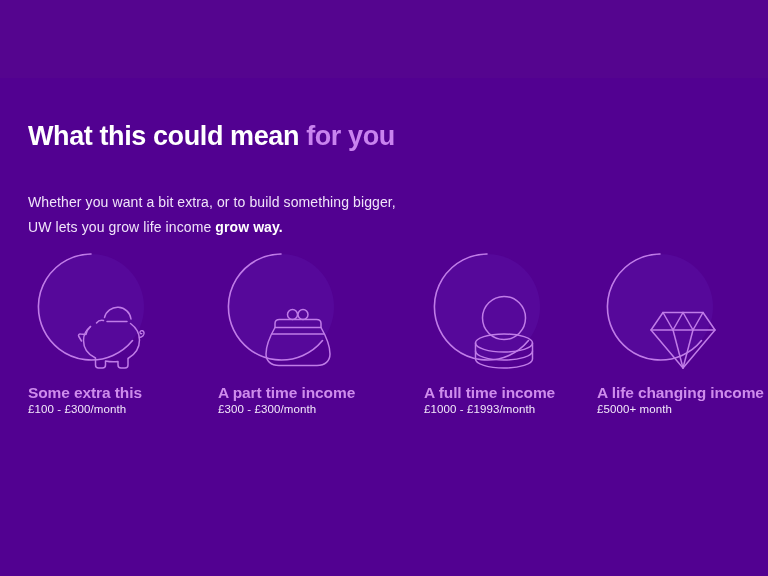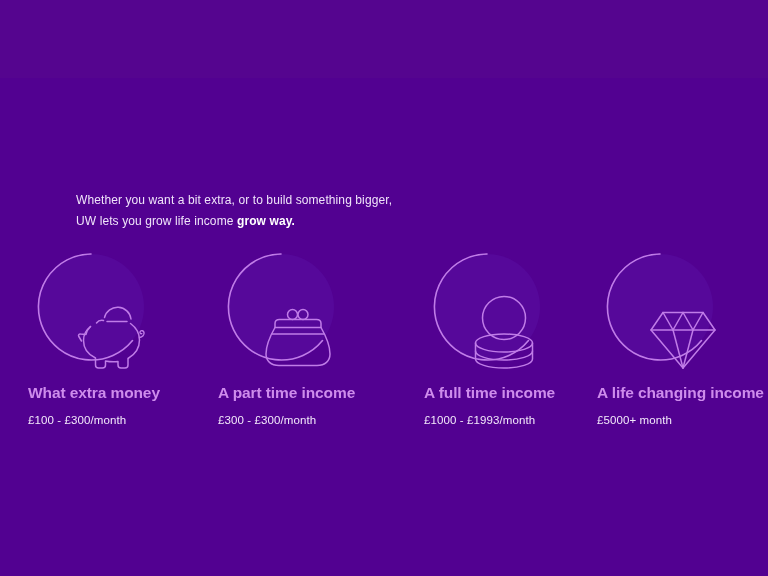--- a/index.html
+++ b/index.html
@@ -51,26 +51,25 @@
     line-height: 1.1;
   }
   .headline .accent {
     color: #c983ef;
   }
 
   .subtitle {
     position: absolute;
     left: 28px;
     top: 190px;
-    font-size: 12px;
+    font-size: 14px;
     line-height: 1.75;
     color: #f0e4fa;
     letter-spacing: 0.1px;
     white-space: nowrap;
-    margin-left: 48px;
   }
   .subtitle b {
     color: #ffffff;
     font-weight: 700;
   }
 
   .cards {
     position: absolute;
     left: 0;
     top: 252px;
@@ -104,37 +103,37 @@
     margin-top: 10px;
     font-size: 15.5px;
     font-weight: 700;
     line-height: 1.2;
     letter-spacing: -0.1px;
     color: #ce8cec;
     width: 170px;
   }
 
   .card-price {
-    margin-top: 11px;
     font-size: 11.5px;
     font-weight: 400;
     letter-spacing: 0.1px;
     color: #f3e9fb;
     white-space: nowrap;
   }
 </style>
 </head>
 <body>
 
 <div class="slide">
 
   <div class="top-band"></div>
 
   <div class="content">
 
+    <div class="headline"><span>What this could mean </span><span class="accent">for you</span></div>
 
     <div class="subtitle">
       <div>Whether you want a bit extra, or to build something bigger,</div>
       <div><span>UW lets you grow life income </span><b>grow way.</b></div>
     </div>
 
     <div class="cards">
 
       <div class="card card-1">
         <div class="icon-wrap">
@@ -148,21 +147,21 @@
 
             <path d="M62.5 74.5 C60 77 58.5 79.5 58 82.5 L52.5 82 C51 81.8 50 83.2 50.8 84.5 L53.5 89" stroke="#c07ce8" stroke-width="1.5" fill="none" stroke-linejoin="round" stroke-linecap="round"></path>
 
             <path d="M68.5 71 C70 69 73 68 75.5 68.5" stroke="#c07ce8" stroke-width="1.5" fill="none" stroke-linecap="round"></path>
 
             <path d="M79 69.5 L99 69.5" stroke="#c07ce8" stroke-width="1.5" fill="none" stroke-linecap="round"></path>
 
             <path d="M111.5 85.5 C114.5 85 116.5 83 116 80.5 C115.6 78.6 113.4 78 112.3 79.4 C111.4 80.6 112.4 82 113.8 81.6" stroke="#c07ce8" stroke-width="1.4" fill="none" stroke-linecap="round"></path>
           </svg>
         </div>
-        <div class="card-title">What extra money</div>
+        <div class="card-title">Some extra this</div>
         <div class="card-price">£100 - £300/month</div>
       </div>
 
       <div class="card card-2">
         <div class="icon-wrap">
           <svg width="150" height="122" viewBox="0 0 150 122" fill="none">
             <circle cx="63" cy="55" r="53" fill="#56089a"></circle>
             <path d="M63 2 A53 53 0 1 0 104.5 88.5" stroke="#c07ce8" stroke-width="1.6" fill="none" stroke-linecap="round"></path>
 
             <circle cx="74.5" cy="62.5" r="5" stroke="#c07ce8" stroke-width="1.5" fill="none"></circle>

